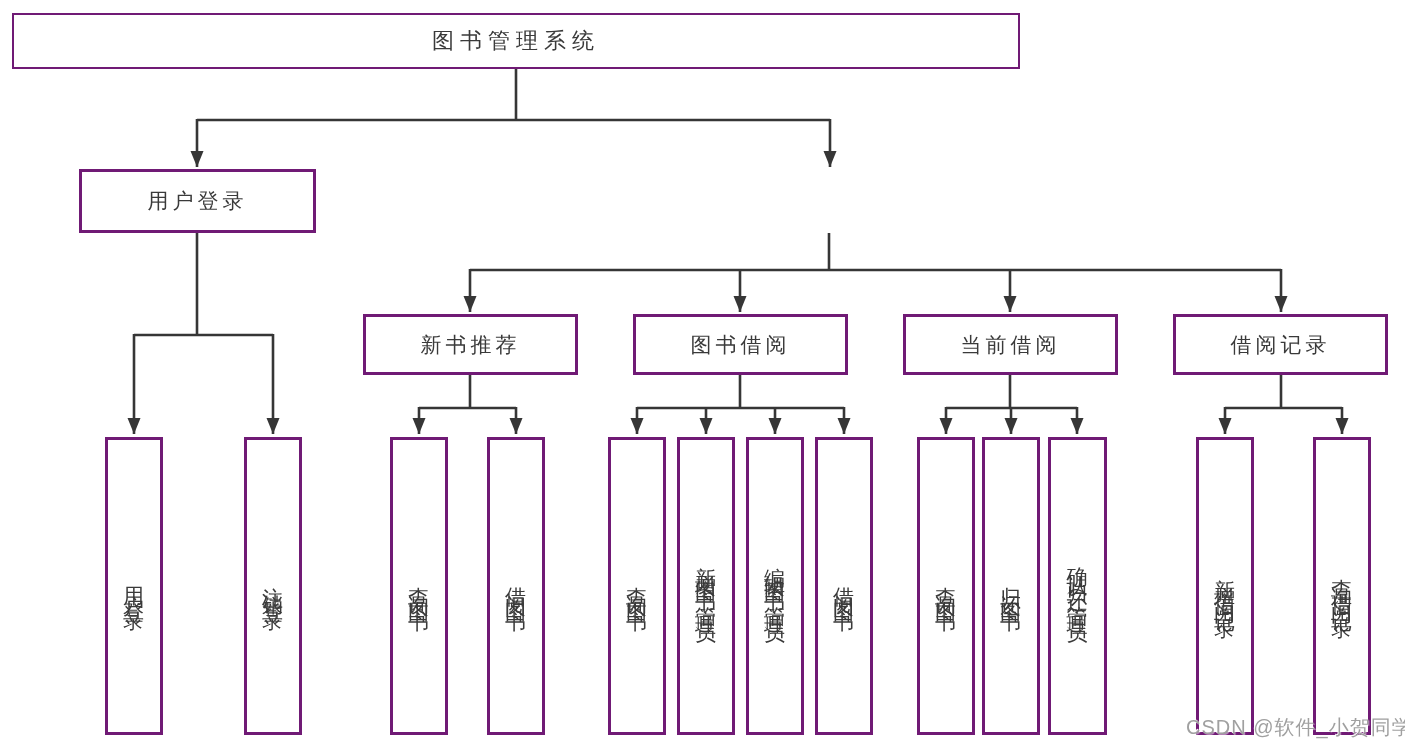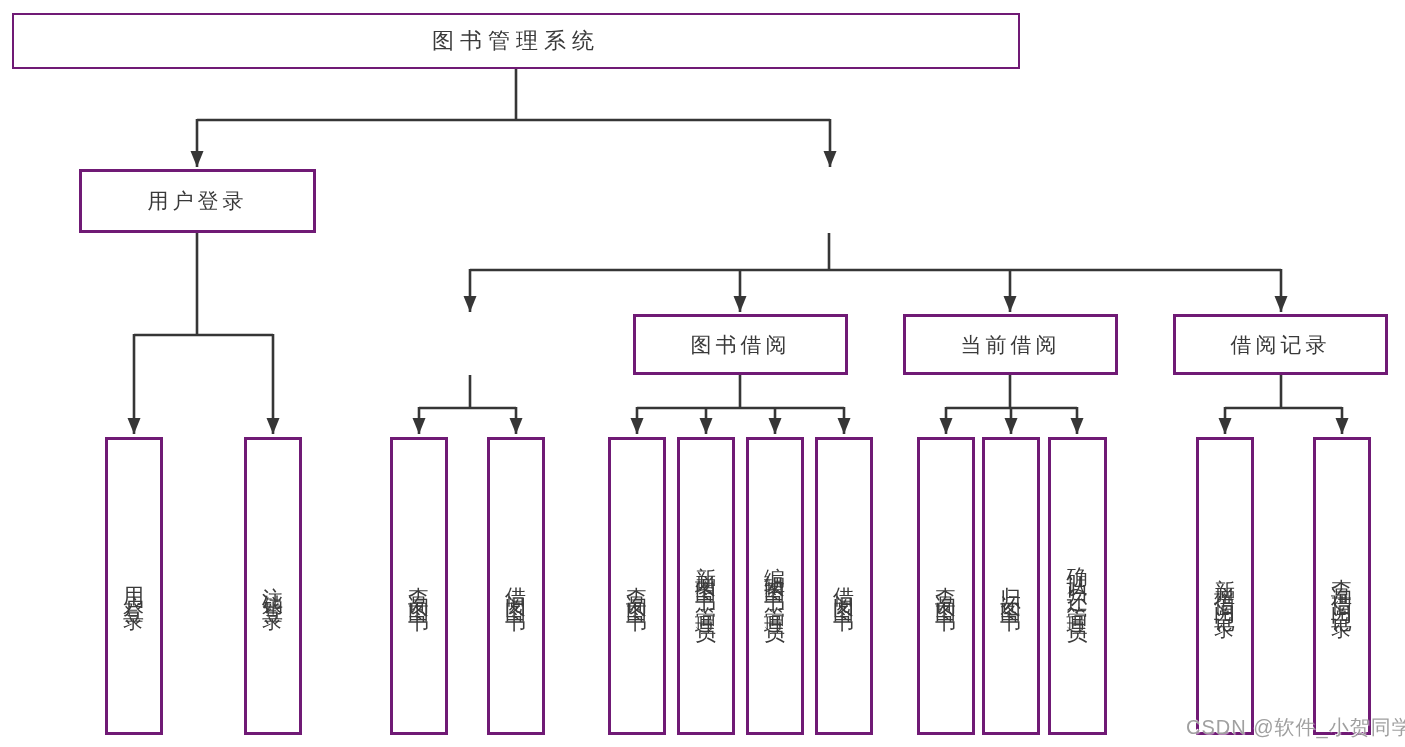--- a/index.html
+++ b/index.html
@@ -119,20 +119,23 @@
   </svg>
 
   <div class="box root" style="left:12px; top:13px; width:1008px; height:56px;">
     <span>图书管理系统</span>
   </div>
 
   <div class="box hnode" style="left:79px; top:169px; width:237px; height:64px;">
     <span>用户登录</span>
   </div>
 
+  <div class="box hnode" style="left:363px; top:314px; width:215px; height:61px;">
+    <span>新书推荐</span>
+  </div>
   <div class="box hnode" style="left:903px; top:314px; width:215px; height:61px;">
     <span>当前借阅</span>
   </div>
   <div class="box hnode" style="left:633px; top:314px; width:215px; height:61px;">
     <span>图书借阅</span>
   </div>
   <div class="box hnode" style="left:1173px; top:314px; width:215px; height:61px;">
     <span>借阅记录</span>
   </div>
 

